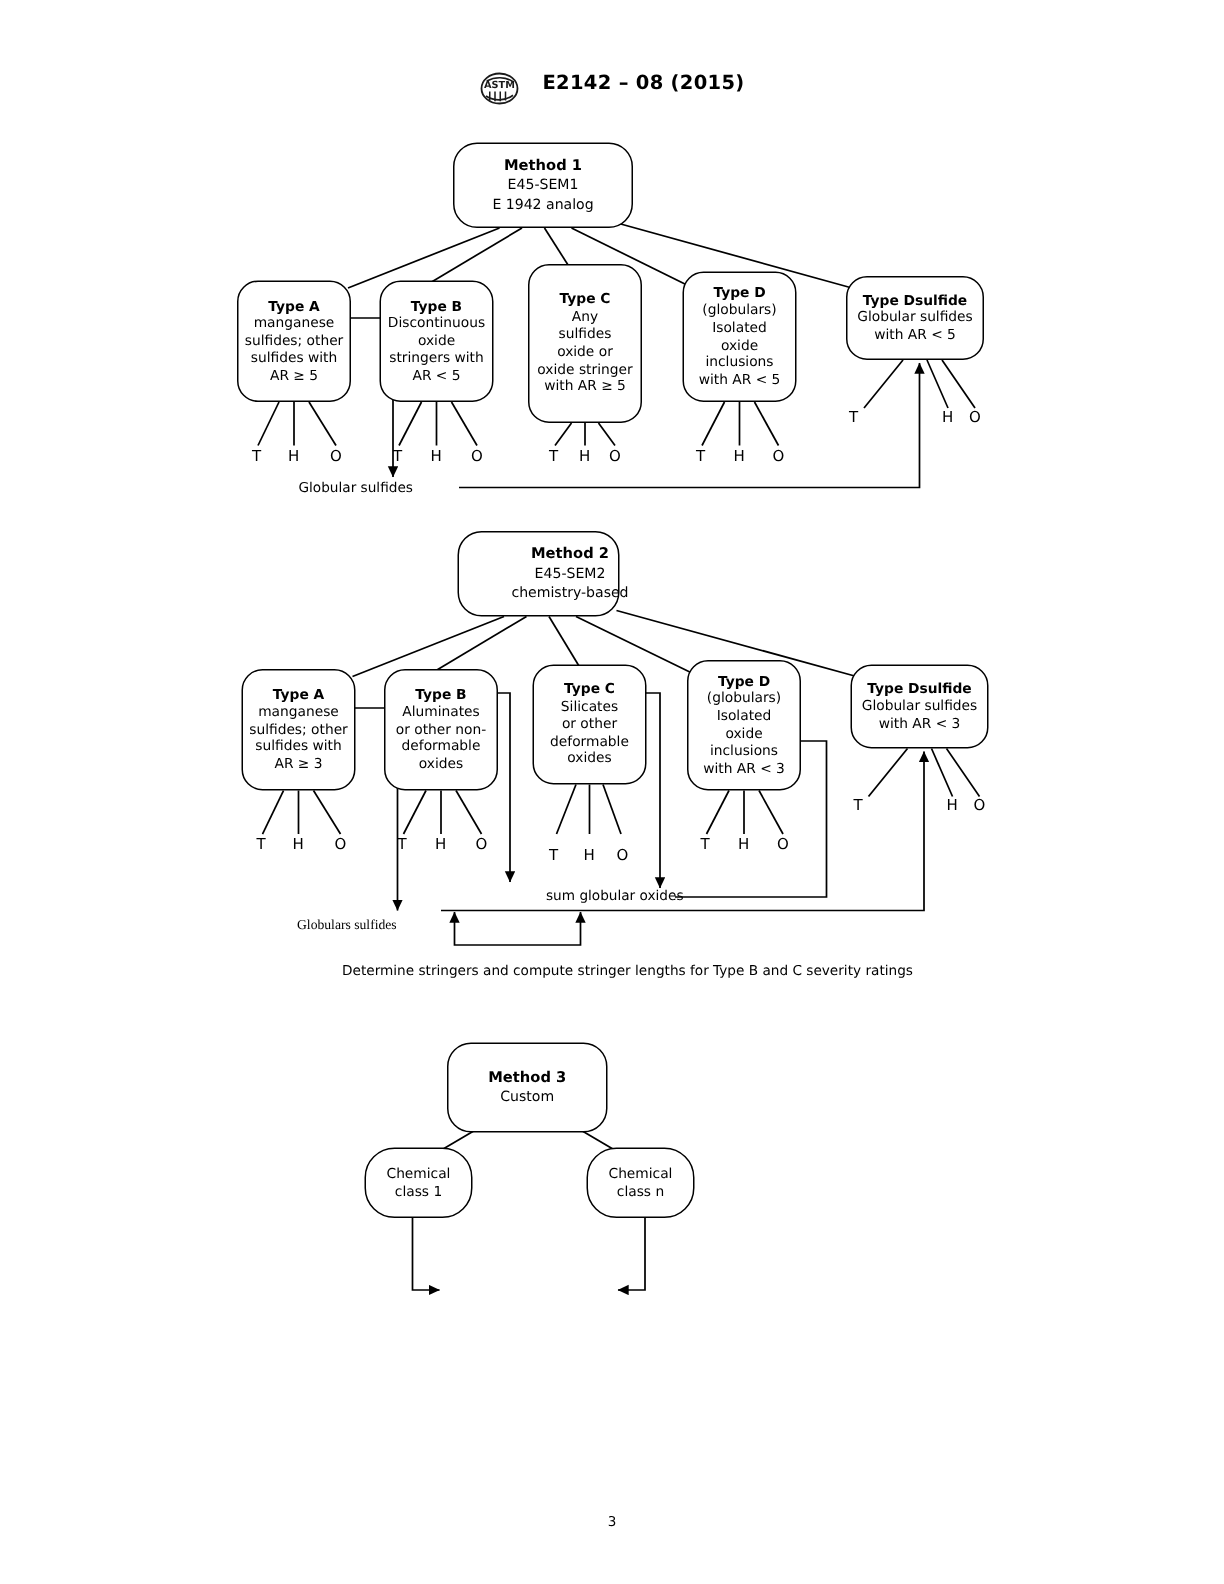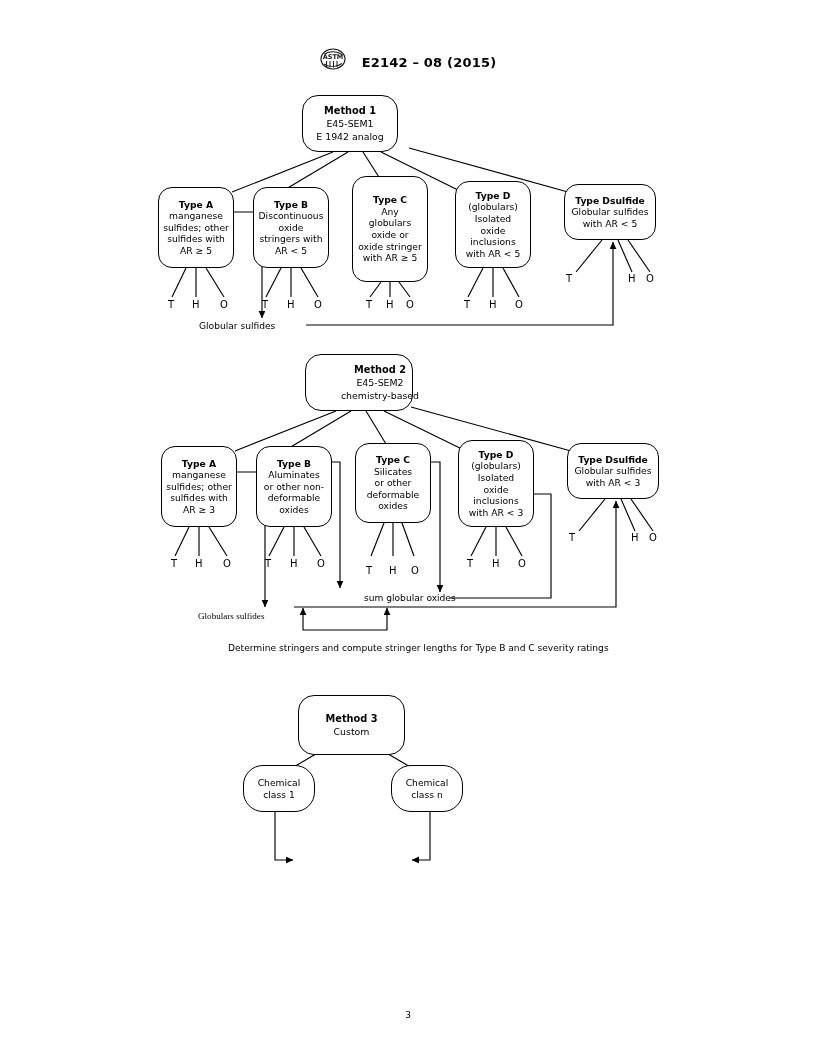--- a/index.html
+++ b/index.html
@@ -2,21 +2,21 @@
 <html><head>
 <meta charset="utf-8">
 <style>
   html,body{margin:0;padding:0;background:#ffffff;}
   body{width:816px;height:1056px;position:relative;
        font-family:"DejaVu Sans","Liberation Sans",sans-serif;color:#000;}
   #page{position:absolute;left:0;top:0;width:816px;height:1056px;overflow:hidden;}
 
   
   #header{position:absolute;left:0;top:48px;width:816px;text-align:center;}
-  #header .wrap{display:inline-flex;align-items:flex-end;gap:16px;}
+  #header .wrap{display:inline-flex;align-items:flex-start;gap:16px;}
   #header .title{font-weight:bold;font-size:13px;letter-spacing:.2px;}
   .astm-logo{width:26px;height:22px;display:block;}
 
   
   #lines{position:absolute;left:0;top:0;width:816px;height:1056px;}
 
   
   .node{position:absolute;box-sizing:border-box;border:1.3px solid #000;
         background:#fff;display:flex;flex-direction:column;
         align-items:center;justify-content:center;text-align:center;
@@ -136,21 +136,21 @@
       <path d="M303,614 L303,608" marker-end="url(#ah)"></path>
       <path d="M387,614 L387,608" marker-end="url(#ah)"></path>
 
       <path d="M326,748 L292,768"></path>
       <path d="M378,748 L412,768"></path>
       <path d="M275,812 L275,860 L293,860" marker-end="url(#ah)"></path>
       <path name="right" d="M430,812 L430,860 L412,860" marker-end="url(#ah)"></path>
     </g>
   </svg>
 
-  <div class="node nmeth" style="left:302px;top:95px;width:96px;height:57px;">
+  <div class="node nmeth" style="left:302px;top:95px;width:120px;height:57px;">
     <div class="hd ln">Method 1</div>
     <div class="ln">E45-SEM1</div>
     <div class="ln">E 1942 analog</div>
   </div>
 
   <div class="node n13" style="left:158px;top:187px;width:76px;height:81px;">
     <div class="hd ln">Type A</div>
     <div class="ln">manganese</div>
     <div class="ln">sulfides; other</div>
     <div class="ln">sulfides with</div>
@@ -161,21 +161,21 @@
     <div class="hd ln">Type B</div>
     <div class="ln">Discontinuous</div>
     <div class="ln">oxide</div>
     <div class="ln">stringers with</div>
     <div class="ln">AR &lt; 5</div>
   </div>
 
   <div class="node n13" style="left:352px;top:176px;width:76px;height:106px;">
     <div class="hd ln">Type C</div>
     <div class="ln">Any</div>
-    <div class="ln">globulars</div>
+    <div class="ln">sulfides</div>
     <div class="ln">oxide or</div>
     <div class="ln">oxide stringer</div>
     <div class="ln">with AR ≥ 5</div>
   </div>
 
   <div class="node n13" style="left:455px;top:181px;width:76px;height:87px;">
     <div class="hd ln">Type D</div>
     <div class="ln">(globulars)</div>
     <div class="ln">Isolated</div>
     <div class="ln">oxide</div>

